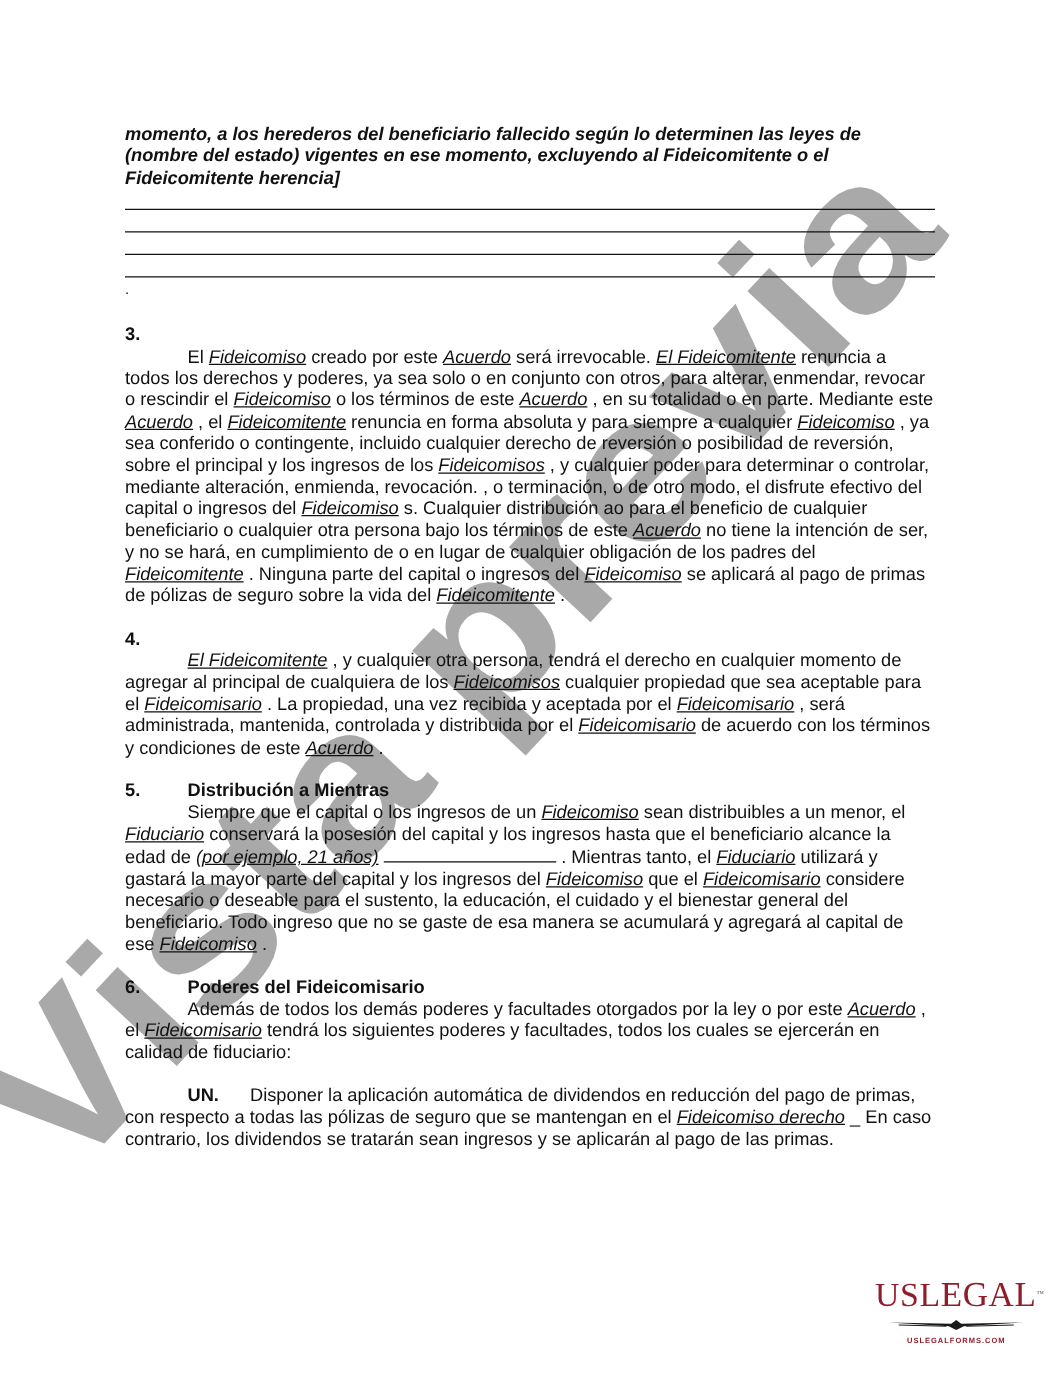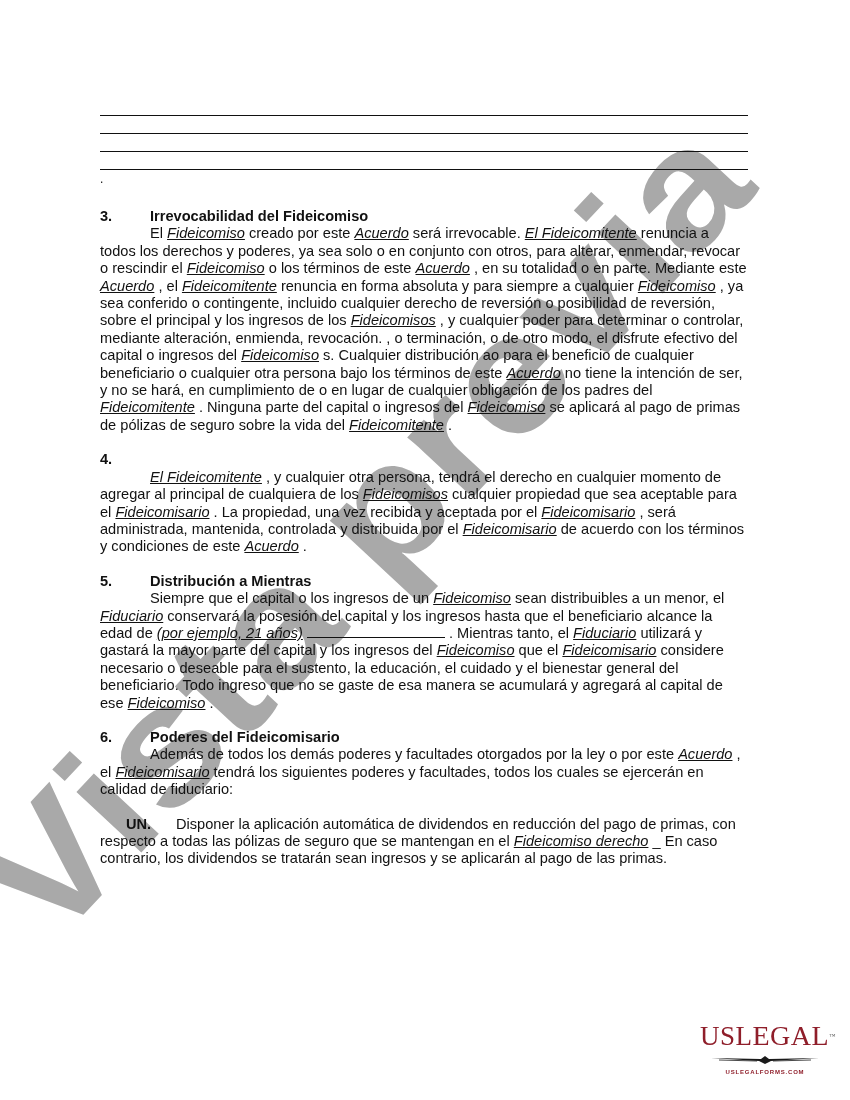--- a/index.html
+++ b/index.html
@@ -10,54 +10,54 @@
   .content { position:absolute; left:100px; top:100px; width:648px; z-index:2;
              font-size:14.6px; line-height:17.4px; }
   .intro { font-weight:bold; font-style:italic; margin:0; }
   .blank-line { border-bottom:1.3px solid #111; height:0; margin:0; }
   .dot { height:14px; font-size:12px; line-height:14px; margin-top:2px; }
   .section { margin:0; }
   .heading { font-weight:bold; display:flex; margin:0; }
   .heading .num { width:50px; }
   .para { margin:0; text-indent:50px; }
   .sub { margin:0; }
-  .sub .label { font-weight:bold; display:inline-block; margin-left:26px; width:50px; }
+  .sub .label { font-weight:bold; display:inline-block; margin-left:50px; width:50px; }
   i { font-style:italic;text-decoration:underline; }
   .fill { display:inline-block; width:138px; border-bottom:1px solid #111; height:12px; vertical-align:baseline; }
   .logo { position:absolute; left:700px; top:1022px; width:130px; height:50px; z-index:3; text-align:center; }
   .logo-main { font-family:"Liberation Serif", serif; color:#8f1e2a; font-size:27px; line-height:28px; letter-spacing:0.5px; }
   .logo-main .small { font-size:28px; }
   .logo-tm { font-size:6px; vertical-align:top; color:#555; }
   .logo-eagle { height:8px; margin:0 auto; width:112px; }
   .logo-url { font-size:6px; letter-spacing:0.8px; color:#8f1e2a; font-weight:bold; line-height:8px; }
 </style>
 </head>
 <body>
 
 <div class="page">
 
   <svg class="watermark" viewBox="0 0 850 1100" xmlns="http://www.w3.org/2000/svg">
     <text x="0" y="0" fill="#a9a9a9" font-family="Liberation Sans, sans-serif" font-weight="bold" font-size="168" text-anchor="middle" transform="translate(405 570) rotate(-47)" textLength="1040" lengthAdjust="spacingAndGlyphs">Vista previa</text>
   </svg>
 
   <div class="content">
 
+    <p class="intro">momento, a los herederos del beneficiario fallecido según lo determinen las leyes de (nombre del estado) vigentes en ese momento, excluyendo al Fideicomitente o el Fideicomitente herencia]</p>
 
     <div style="margin-top:0px;">
       <div class="blank-line" style="margin-top:15px;"></div>
       <div class="blank-line" style="margin-top:17px;"></div>
       <div class="blank-line" style="margin-top:17px;"></div>
       <div class="blank-line" style="margin-top:17px;"></div>
     </div>
     <div class="dot">.</div>
 
     <div class="section" style="margin-top:22px;">
       <div class="heading">
         <span class="num">3.</span>
-        <span>Irrevocabilidad del Fideicomiso</span>
       </div>
       <p class="para"><span>El </span><i>Fideicomiso</i><span> creado por este </span><i>Acuerdo</i><span> será irrevocable. </span><i>El Fideicomitente</i><span> renuncia a todos los derechos y poderes, ya sea solo o en conjunto con otros, para alterar, enmendar, revocar o rescindir el </span><i>Fideicomiso</i><span> o los términos de este </span><i>Acuerdo</i><span> , en su totalidad o en parte. Mediante este </span><i>Acuerdo</i><span> , el </span><i>Fideicomitente</i><span> renuncia en forma absoluta y para siempre a cualquier </span><i>Fideicomiso</i><span> , ya sea conferido o contingente, incluido cualquier derecho de reversión o posibilidad de reversión, sobre el principal y los ingresos de los </span><i>Fideicomisos</i><span> , y cualquier poder para determinar o controlar, mediante alteración, enmienda, revocación. , o terminación, o de otro modo, el disfrute efectivo del capital o ingresos del </span><i>Fideicomiso</i><span> s. Cualquier distribución ao para el beneficio de cualquier beneficiario o cualquier otra persona bajo los términos de este </span><i>Acuerdo</i><span> no tiene la intención de ser, y no se hará, en cumplimiento de o en lugar de cualquier obligación de los padres del </span><i>Fideicomitente</i><span> . Ninguna parte del capital o ingresos del </span><i>Fideicomiso</i><span> se aplicará al pago de primas de pólizas de seguro sobre la vida del </span><i>Fideicomitente</i><span> .</span></p>
     </div>
 
     <div class="section" style="margin-top:17px;">
       <div class="heading">
         <span class="num">4.</span>
       </div>
       <p class="para"><i>El Fideicomitente</i><span> , y cualquier otra persona, tendrá el derecho en cualquier momento de agregar al principal de cualquiera de los </span><i>Fideicomisos</i><span> cualquier propiedad que sea aceptable para el </span><i>Fideicomisario</i><span> . La propiedad, una vez recibida y aceptada por el </span><i>Fideicomisario</i><span> , será administrada, mantenida, controlada y distribuida por el </span><i>Fideicomisario</i><span> de acuerdo con los términos y condiciones de este </span><i>Acuerdo</i><span> .</span></p>
     </div>

